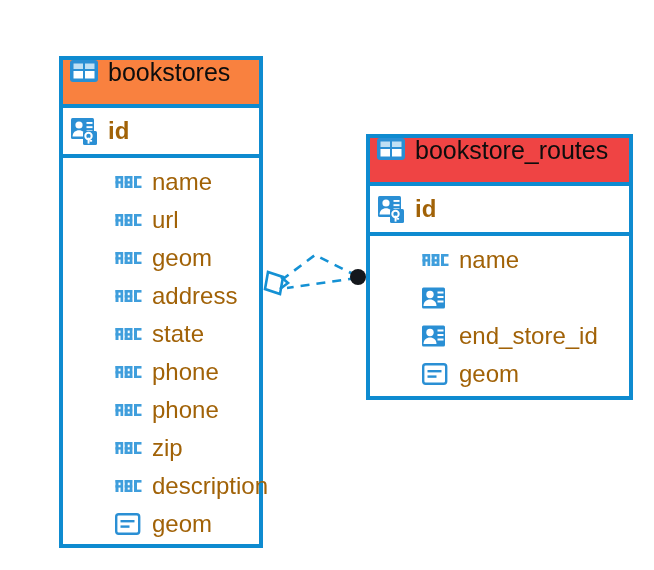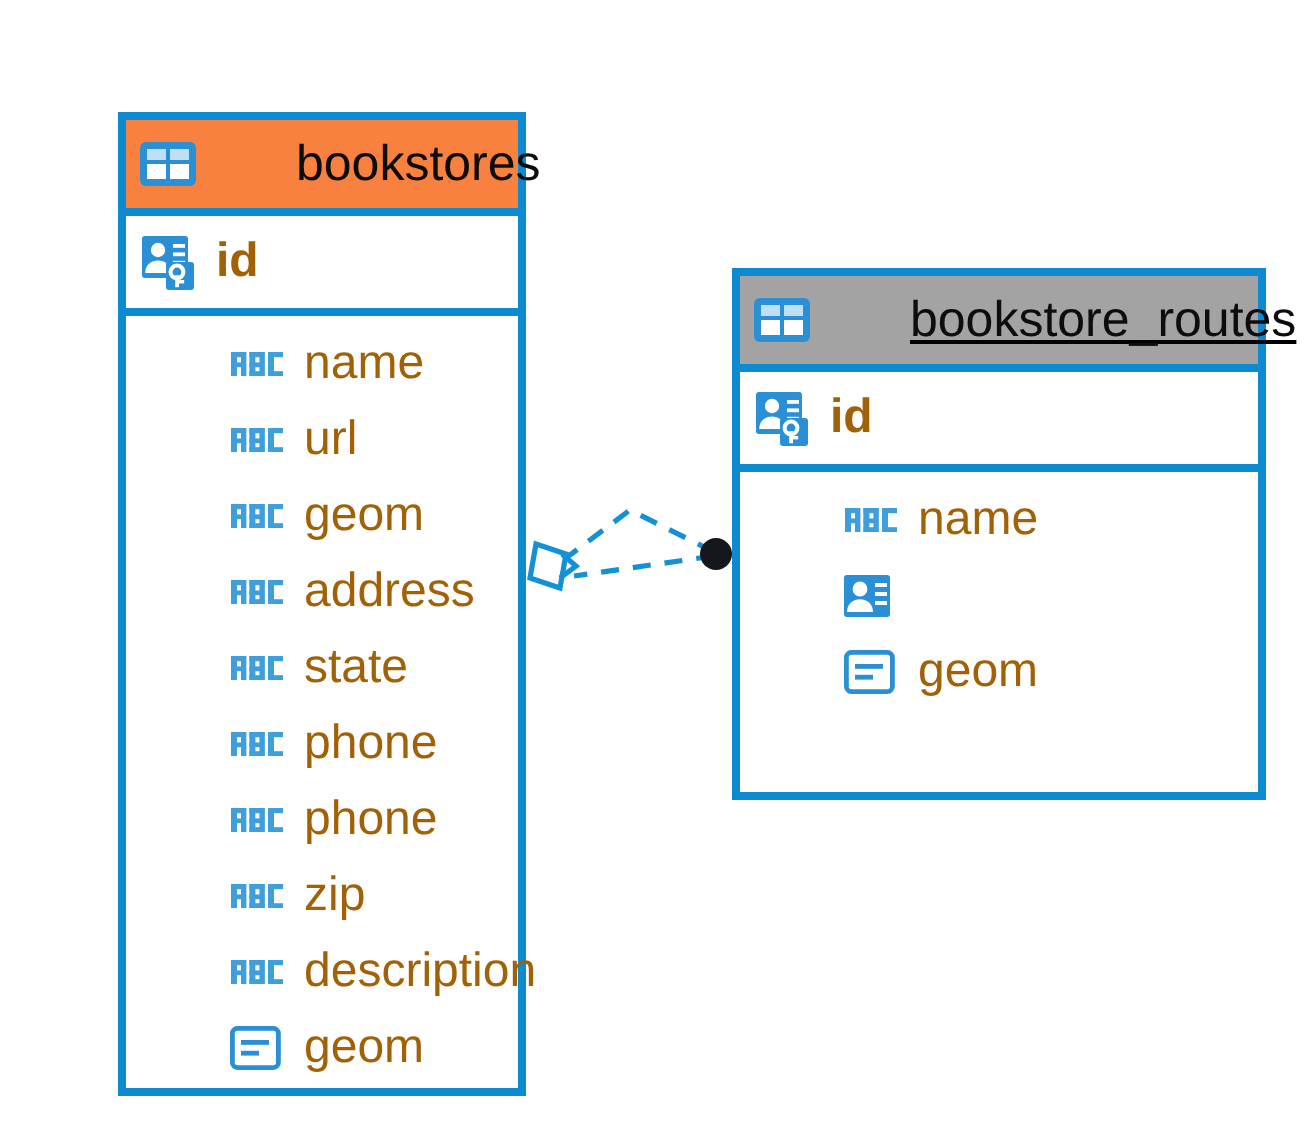--- a/index.html
+++ b/index.html
@@ -26,28 +26,26 @@
   .entity {
     position: absolute;
     box-sizing: border-box;
     border: 4px solid #0e8bd0;
     background: #ffffff;
   }
 
   .entity-header {
     box-sizing: border-box;
     display: flex;
-    align-items: center;
     height: 48px;
     padding: 0 8px 0 7px;
     border-bottom: 4px solid #0e8bd0;
-    gap: 40px;
   }
   .entity-header.orange { background: #f9813f; }
-  .entity-header.grey   { background: #a3a3a3; text-decoration: underline; }
+  .entity-header.grey   { background: #ef4444; }
 
   .entity-title {
     font-size: 25px;
     color: #0d0d0d;
     margin-left: 10px;
     white-space: nowrap;
     line-height: 1;
   }
 
   .pk-section {
@@ -407,20 +405,33 @@
             <rect x="0" y="0.5" width="23" height="21" rx="1.5" fill="#2a8fd4"></rect>
             <circle cx="8" cy="7.5" r="3.7" fill="#ffffff"></circle>
             <path d="M1.5 19c0-4.1 3-6.4 6.5-6.4s6.5 2.3 6.5 6.4z" fill="#ffffff"></path>
             <rect x="15.5" y="4.5" width="6" height="2" fill="#ffffff"></rect>
             <rect x="15.5" y="9" width="6" height="2" fill="#ffffff"></rect>
             <rect x="15.5" y="13.5" width="6" height="2" fill="#ffffff"></rect>
           </svg>
         </span>
       </div>
 
+      <div class="field-row">
+        <span class="icon">
+          <svg width="28" height="22" viewBox="0 0 28 22">
+            <rect x="0" y="0.5" width="23" height="21" rx="1.5" fill="#2a8fd4"></rect>
+            <circle cx="8" cy="7.5" r="3.7" fill="#ffffff"></circle>
+            <path d="M1.5 19c0-4.1 3-6.4 6.5-6.4s6.5 2.3 6.5 6.4z" fill="#ffffff"></path>
+            <rect x="15.5" y="4.5" width="6" height="2" fill="#ffffff"></rect>
+            <rect x="15.5" y="9" width="6" height="2" fill="#ffffff"></rect>
+            <rect x="15.5" y="13.5" width="6" height="2" fill="#ffffff"></rect>
+          </svg>
+        </span>
+        <span class="field-name">end_store_id</span>
+      </div>
 
       <div class="field-row">
         <span class="icon">
           <svg width="28" height="22" viewBox="0 0 28 22">
             <rect x="1.2" y="1.2" width="23" height="19.6" rx="2.5" ry="2.5" fill="#ffffff" stroke="#2a8fd4" stroke-width="2.4"></rect>
             <rect x="5.5" y="7" width="14" height="2.4" fill="#2a8fd4"></rect>
             <rect x="5.5" y="12.4" width="9" height="2.4" fill="#2a8fd4"></rect>
           </svg>
         </span>
         <span class="field-name">geom</span>

